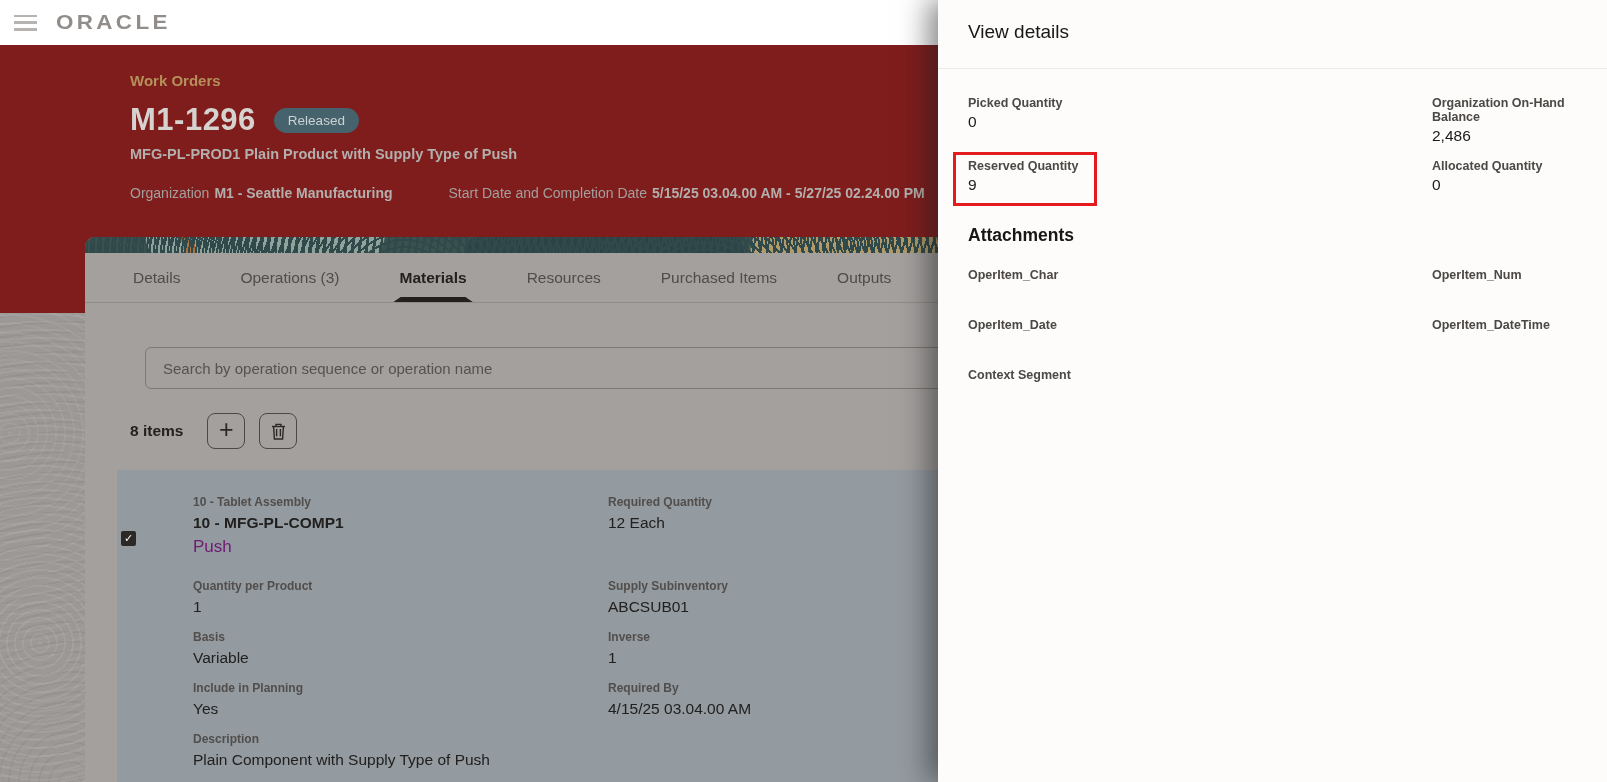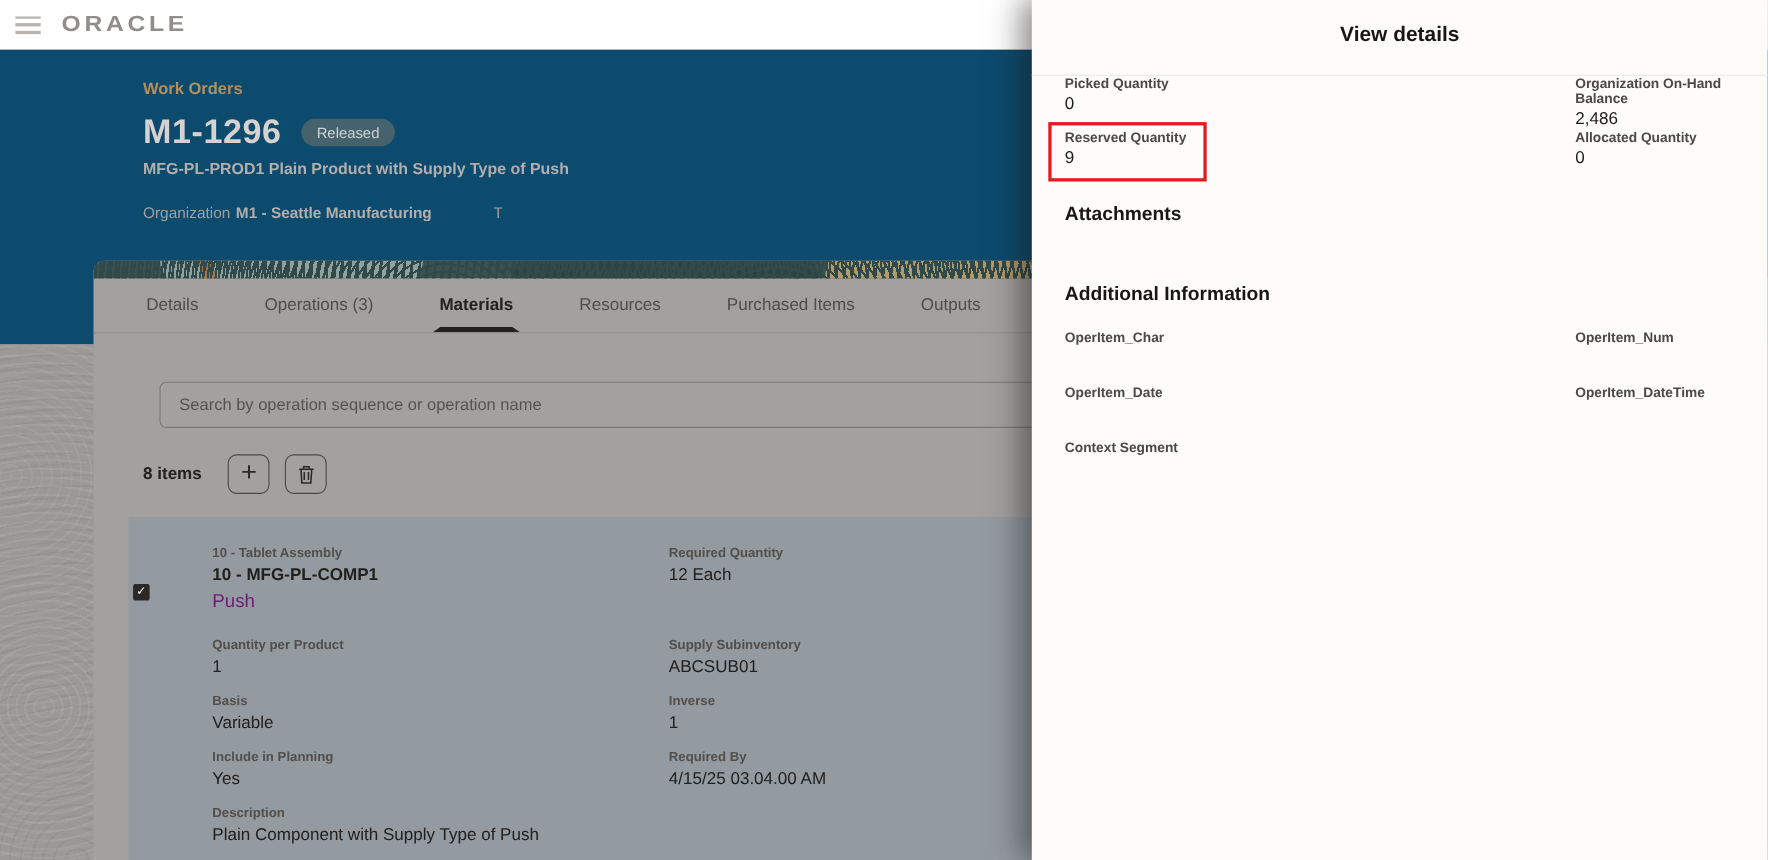--- a/index.html
+++ b/index.html
@@ -9,21 +9,21 @@
   
   .topbar { position:absolute; left:0; top:0; width:100%; height:45px;
     background:#ffffff; display:flex; align-items:center; padding-left:10px; z-index:2; }
   .hamburger { width:24px; height:16px; display:flex; flex-direction:column;
     justify-content:space-between; cursor:pointer; margin-left:4px; }
   .hamburger span { display:block; width:23px; height:2.5px; background:#b7b3b0; }
   .brand { margin-left:18px; font-size:20px; font-weight:600; letter-spacing:3px;
     color:#918d8a; transform:scaleX(1.12); transform-origin:left center; }
 
   
-  .hero { position:absolute; left:0; top:45px; width:100%; height:268px; background:#0c4a6e; }
+  .hero { position:absolute; left:0; top:45px; width:100%; height:268px; background:#7f1d1d; }
   .breadcrumb { position:absolute; left:130px; top:27px; font-size:15px; font-weight:700;
     color:#b5905a; cursor:pointer; }
   .title-row { position:absolute; left:130px; top:57px; display:flex; align-items:center; gap:18px; }
   .wo-title { font-size:31px; font-weight:700; color:#d5d2cf; letter-spacing:.5px; }
   .badge { background:#46626d; color:#ccd3d4; font-size:13.5px; padding:4px 14px;
     border-radius:14px; line-height:17px;text-align:center; }
   .subtitle { position:absolute; left:130px; top:101px; font-size:14.5px; font-weight:700; color:#b3afac; }
   .meta { position:absolute; left:130px; top:140px; right:640px; font-size:14px; color:#a39f9c;
     display:flex; gap:56px; white-space:nowrap; overflow:hidden; }
   .meta b { color:#b3afac; font-weight:700; margin-left:5px; }
@@ -80,23 +80,23 @@
   .f-label { font-size:12px; font-weight:600; color:#514e4b; margin-bottom:4px; }
   .f-value { font-size:15.5px; color:#21201e; line-height:19px; }
   .f-value.bold { font-weight:700; }
   .op-cell { padding-bottom:8px; }
   .supply-type { font-size:17px; color:#701a75; margin-top:5px; }
 
   
   .drawer { position:absolute; left:938px; top:0; width:669px; height:782px;
     background:#fdfcfb; box-shadow:-10px 0 26px rgba(25,25,25,.5);
     padding:0 30px; z-index:10; }
-  .drawer-title { margin-top:21px; font-size:19px; font-weight:700; color:#191715;text-align:center; }
+  .drawer-title { margin-top:21px; font-size:19px; font-weight:400; color:#191715; }
   .drawer-divider { margin:25px -30px 0; border-top:1px solid #eceae7; }
-  .stats { display:grid; grid-template-columns:464px auto; row-gap:0; }
+  .stats { margin-top:27px; display:grid; grid-template-columns:464px auto; row-gap:14px; }
   .stat-label { font-size:12.5px; font-weight:600; color:#4b4845; }
   .stat-value { font-size:15.5px; color:#1d1b19; margin-top:3px; }
   .stat.highlighted { border:3px solid #e31b1f; margin:-7px 0 -12px -15px;
     padding:4px 12px 9px 12px; width:144px; }
   .section-heading { font-size:17.5px; font-weight:700; color:#191715; }
   .heading-attachments { margin-top:31px; }
   .heading-additional { margin-top:52px; }
   .additional-grid { margin-top:22px; display:grid; grid-template-columns:464px auto; row-gap:36px; }
   .addl-label { font-size:12.5px; font-weight:600; color:#4b4845; }
 </style>
@@ -115,20 +115,23 @@
 <div class="hero">
   <div class="breadcrumb">Work Orders</div>
   <div class="title-row">
     <div class="wo-title">M1-1296</div>
     <div class="badge">Released</div>
   </div>
   <div class="subtitle">MFG-PL-PROD1 Plain Product with Supply Type of Push</div>
   <div class="meta">
     <span>
       <span>Organization</span><b>M1 - Seattle Manufacturing</b>
+    </span>
+    <span>
+      <span>Start Date and Completion Date</span><b>5/15/25 03.04.00 AM - 5/27/25 02.24.00 PM</b>
     </span>
     <span>T</span>
   </div>
 </div>
 
 <div class="page-bg"></div>
 
 <div class="card">
   <div class="banner"></div>
 
@@ -231,21 +234,20 @@
       <div class="stat-value">9</div>
     </div>
     <div class="stat">
       <div class="stat-label">Allocated Quantity</div>
       <div class="stat-value">0</div>
     </div>
   </div>
 
   <div class="section-heading heading-attachments">Attachments</div>
 
-  <div class="section-heading heading-additional">Additional Information</div>
 
   <div class="additional-grid">
     <div class="addl-label">OperItem_Char</div>
     <div class="addl-label">OperItem_Num</div>
     <div class="addl-label">OperItem_Date</div>
     <div class="addl-label">OperItem_DateTime</div>
     <div class="addl-label">Context Segment</div>
     <div></div>
   </div>
 </div>

